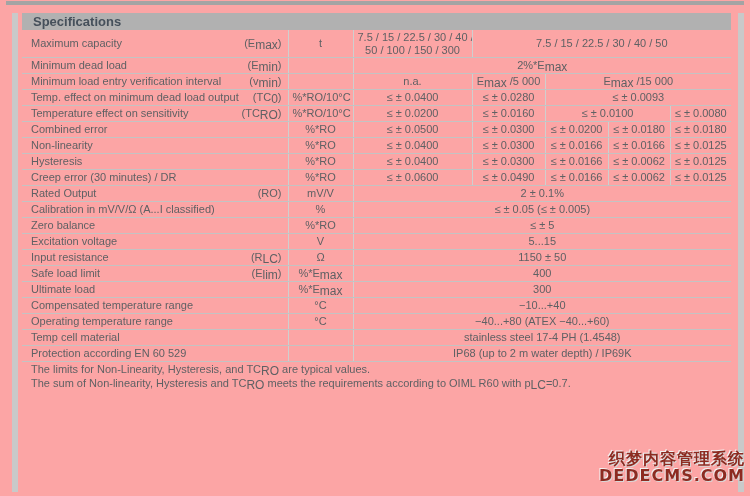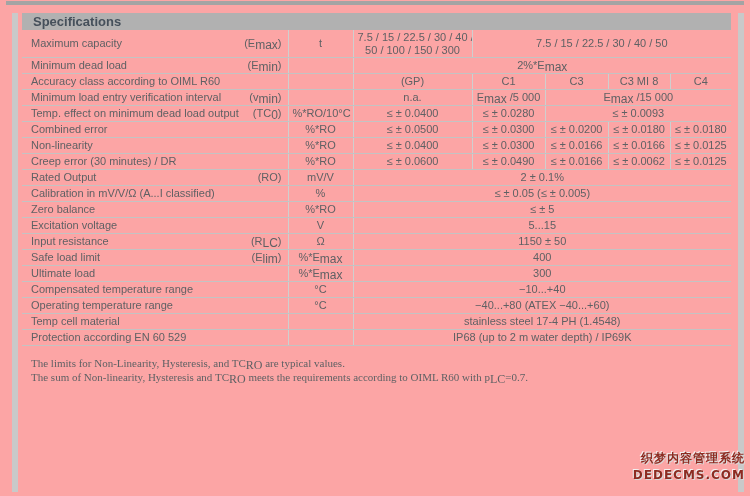--- a/index.html
+++ b/index.html
@@ -74,35 +74,34 @@
     padding-right: 6px;
   }
   table.spec tr.row-tall td { height: 27px; }
   .psymbol { float: right; }
   sub {
     font-size: 12px;
     line-height: 0;
     vertical-align: -2px;
   }
   .footnotes {
-    margin-top: 11px;
+    margin-top: 1px;
     padding-left: 9px;
     font-size: 11px;
     line-height: 13.5px;
     color: #5f6164;
-    font-family: Liberation Serif, serif;
   }
   .watermark {
     position: absolute;
     right: 5px;
     top: 450px;
     text-align: right;
     font-weight: bold;
     color: #8d2b21;
-    font-size: 12px;
+    font-size: 16px;
     line-height: 17px;
     letter-spacing: 1px;
     text-shadow: 1px 1px 0 #d8d8d8, -1px -1px 0 #f2f2f2;
     font-family: "DejaVu Sans", sans-serif;
   }
 </style>
 </head>
 <body>
 
 <div class="page">
@@ -131,61 +130,69 @@
             <td class="unit-cell">t</td>
             <td class="value-cell" colspan="1">7.5 / 15 / 22.5 / 30 / 40 /<br>50 / 100 / 150 / 300</td>
             <td class="value-cell" colspan="4">7.5 / 15 / 22.5 / 30 / 40 / 50</td>
           </tr>
           <tr>
             <td class="label-cell"><span class="plabel">Minimum dead load</span><span class="psymbol">(E<sub>min</sub>)</span></td>
             <td class="unit-cell"></td>
             <td class="value-cell" colspan="5">2%*E<sub>max</sub></td>
           </tr>
           <tr>
-            <td class="label-cell"><span class="plabel">Accuracy class according to OIML R60</span></td>
-            <td class="unit-cell"></td>
-            <td class="value-cell" colspan="1">(GP)</td>
-            <td class="value-cell" colspan="1">C1</td>
-            <td class="value-cell" colspan="1">C3</td>
-            <td class="value-cell" colspan="1">C3 MI 8</td>
-            <td class="value-cell" colspan="1">C4</td>
-          </tr>
-          <tr>
             <td class="label-cell"><span class="plabel">Minimum load entry verification interval</span><span class="psymbol">(v<sub>min</sub>)</span></td>
             <td class="unit-cell"></td>
             <td class="value-cell" colspan="1">n.a.</td>
             <td class="value-cell" colspan="1">E<sub>max</sub> /5 000</td>
             <td class="value-cell" colspan="3">E<sub>max</sub> /15 000</td>
           </tr>
           <tr>
             <td class="label-cell"><span class="plabel">Temp. effect on minimum dead load output</span><span class="psymbol">(TC<sub>0</sub>)</span></td>
             <td class="unit-cell">%*RO/10°C</td>
             <td class="value-cell" colspan="1">≤ ± 0.0400</td>
             <td class="value-cell" colspan="1">≤ ± 0.0280</td>
             <td class="value-cell" colspan="3">≤ ± 0.0093</td>
           </tr>
           <tr>
+            <td class="label-cell"><span class="plabel">Temperature effect on sensitivity</span><span class="psymbol">(TC<sub>RO</sub>)</span></td>
+            <td class="unit-cell">%*RO/10°C</td>
+            <td class="value-cell" colspan="1">≤ ± 0.0200</td>
+            <td class="value-cell" colspan="1">≤ ± 0.0160</td>
+            <td class="value-cell" colspan="2">≤ ± 0.0100</td>
+            <td class="value-cell" colspan="1">≤ ± 0.0080</td>
+          </tr>
+          <tr>
             <td class="label-cell"><span class="plabel">Combined error</span></td>
             <td class="unit-cell">%*RO</td>
             <td class="value-cell" colspan="1">≤ ± 0.0500</td>
             <td class="value-cell" colspan="1">≤ ± 0.0300</td>
             <td class="value-cell" colspan="1">≤ ± 0.0200</td>
             <td class="value-cell" colspan="1">≤ ± 0.0180</td>
             <td class="value-cell" colspan="1">≤ ± 0.0180</td>
           </tr>
           <tr>
             <td class="label-cell"><span class="plabel">Non-linearity</span></td>
             <td class="unit-cell">%*RO</td>
             <td class="value-cell" colspan="1">≤ ± 0.0400</td>
             <td class="value-cell" colspan="1">≤ ± 0.0300</td>
             <td class="value-cell" colspan="1">≤ ± 0.0166</td>
             <td class="value-cell" colspan="1">≤ ± 0.0166</td>
             <td class="value-cell" colspan="1">≤ ± 0.0125</td>
           </tr>
           <tr>
+            <td class="label-cell"><span class="plabel">Hysteresis</span></td>
+            <td class="unit-cell">%*RO</td>
+            <td class="value-cell" colspan="1">≤ ± 0.0400</td>
+            <td class="value-cell" colspan="1">≤ ± 0.0300</td>
+            <td class="value-cell" colspan="1">≤ ± 0.0166</td>
+            <td class="value-cell" colspan="1">≤ ± 0.0062</td>
+            <td class="value-cell" colspan="1">≤ ± 0.0125</td>
+          </tr>
+          <tr>
             <td class="label-cell"><span class="plabel">Creep error (30 minutes) / DR</span></td>
             <td class="unit-cell">%*RO</td>
             <td class="value-cell" colspan="1">≤ ± 0.0600</td>
             <td class="value-cell" colspan="1">≤ ± 0.0490</td>
             <td class="value-cell" colspan="1">≤ ± 0.0166</td>
             <td class="value-cell" colspan="1">≤ ± 0.0062</td>
             <td class="value-cell" colspan="1">≤ ± 0.0125</td>
           </tr>
           <tr>
             <td class="label-cell"><span class="plabel">Rated Output</span><span class="psymbol">(RO)</span></td>

